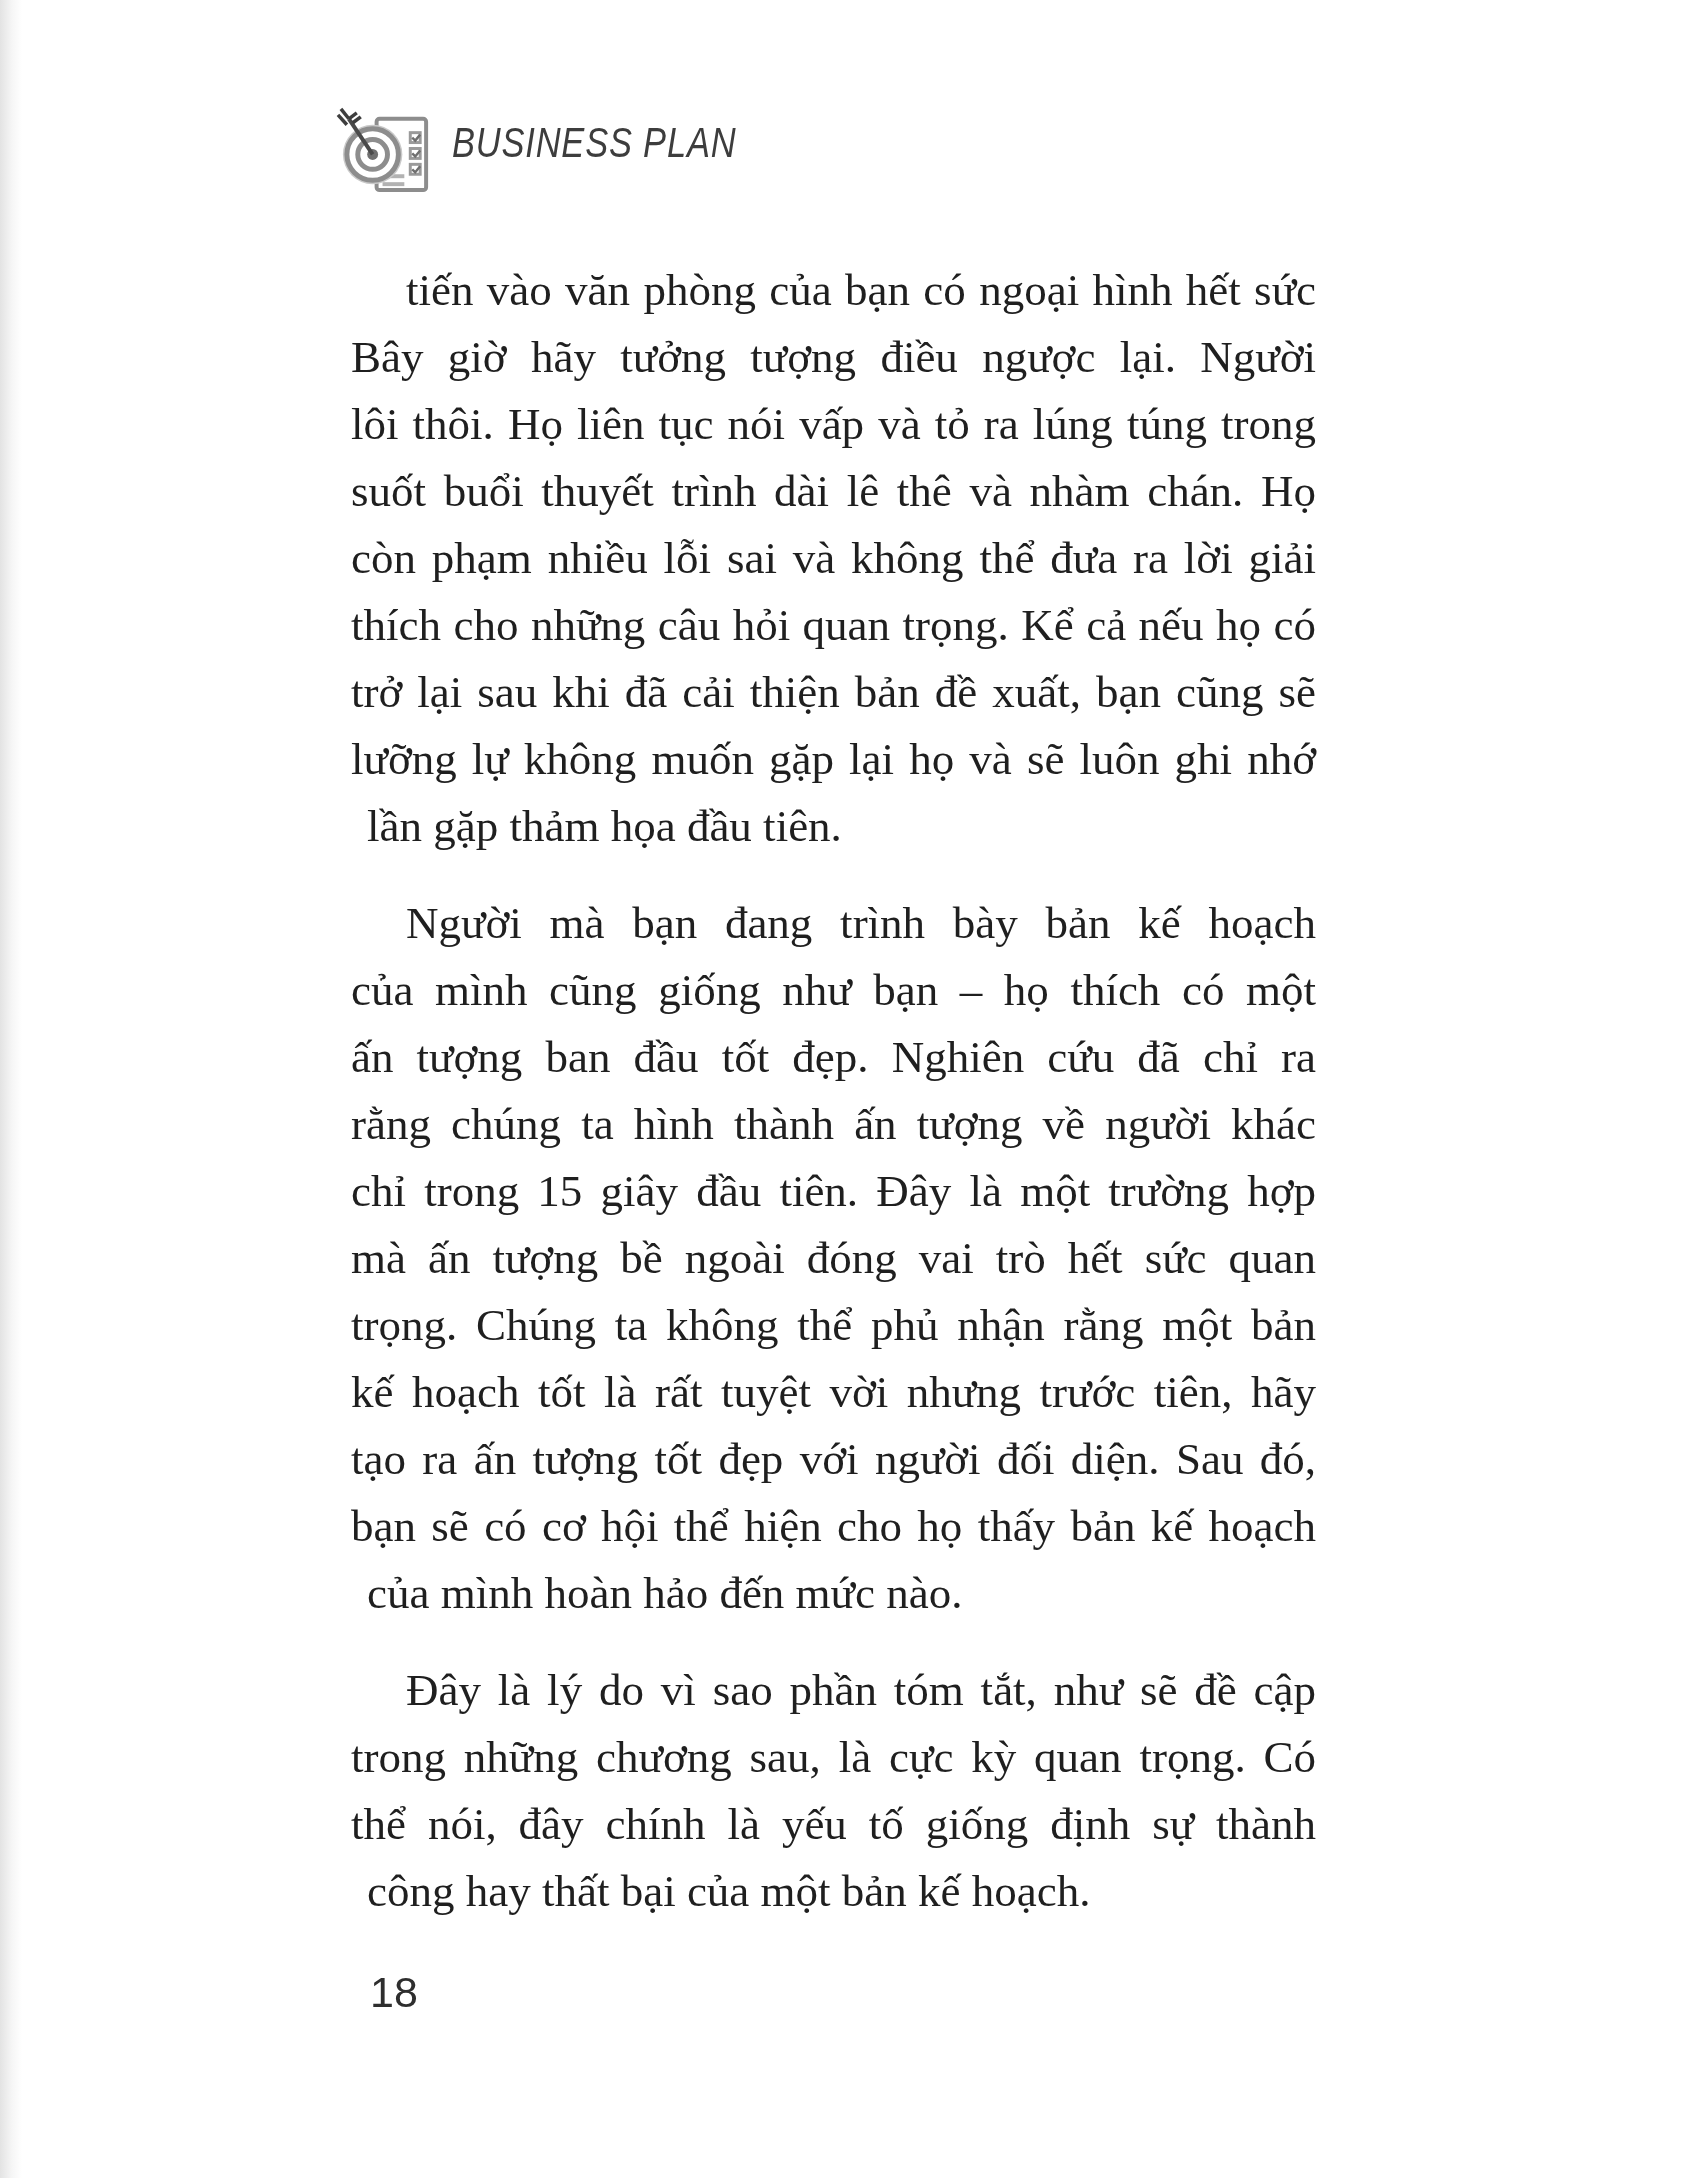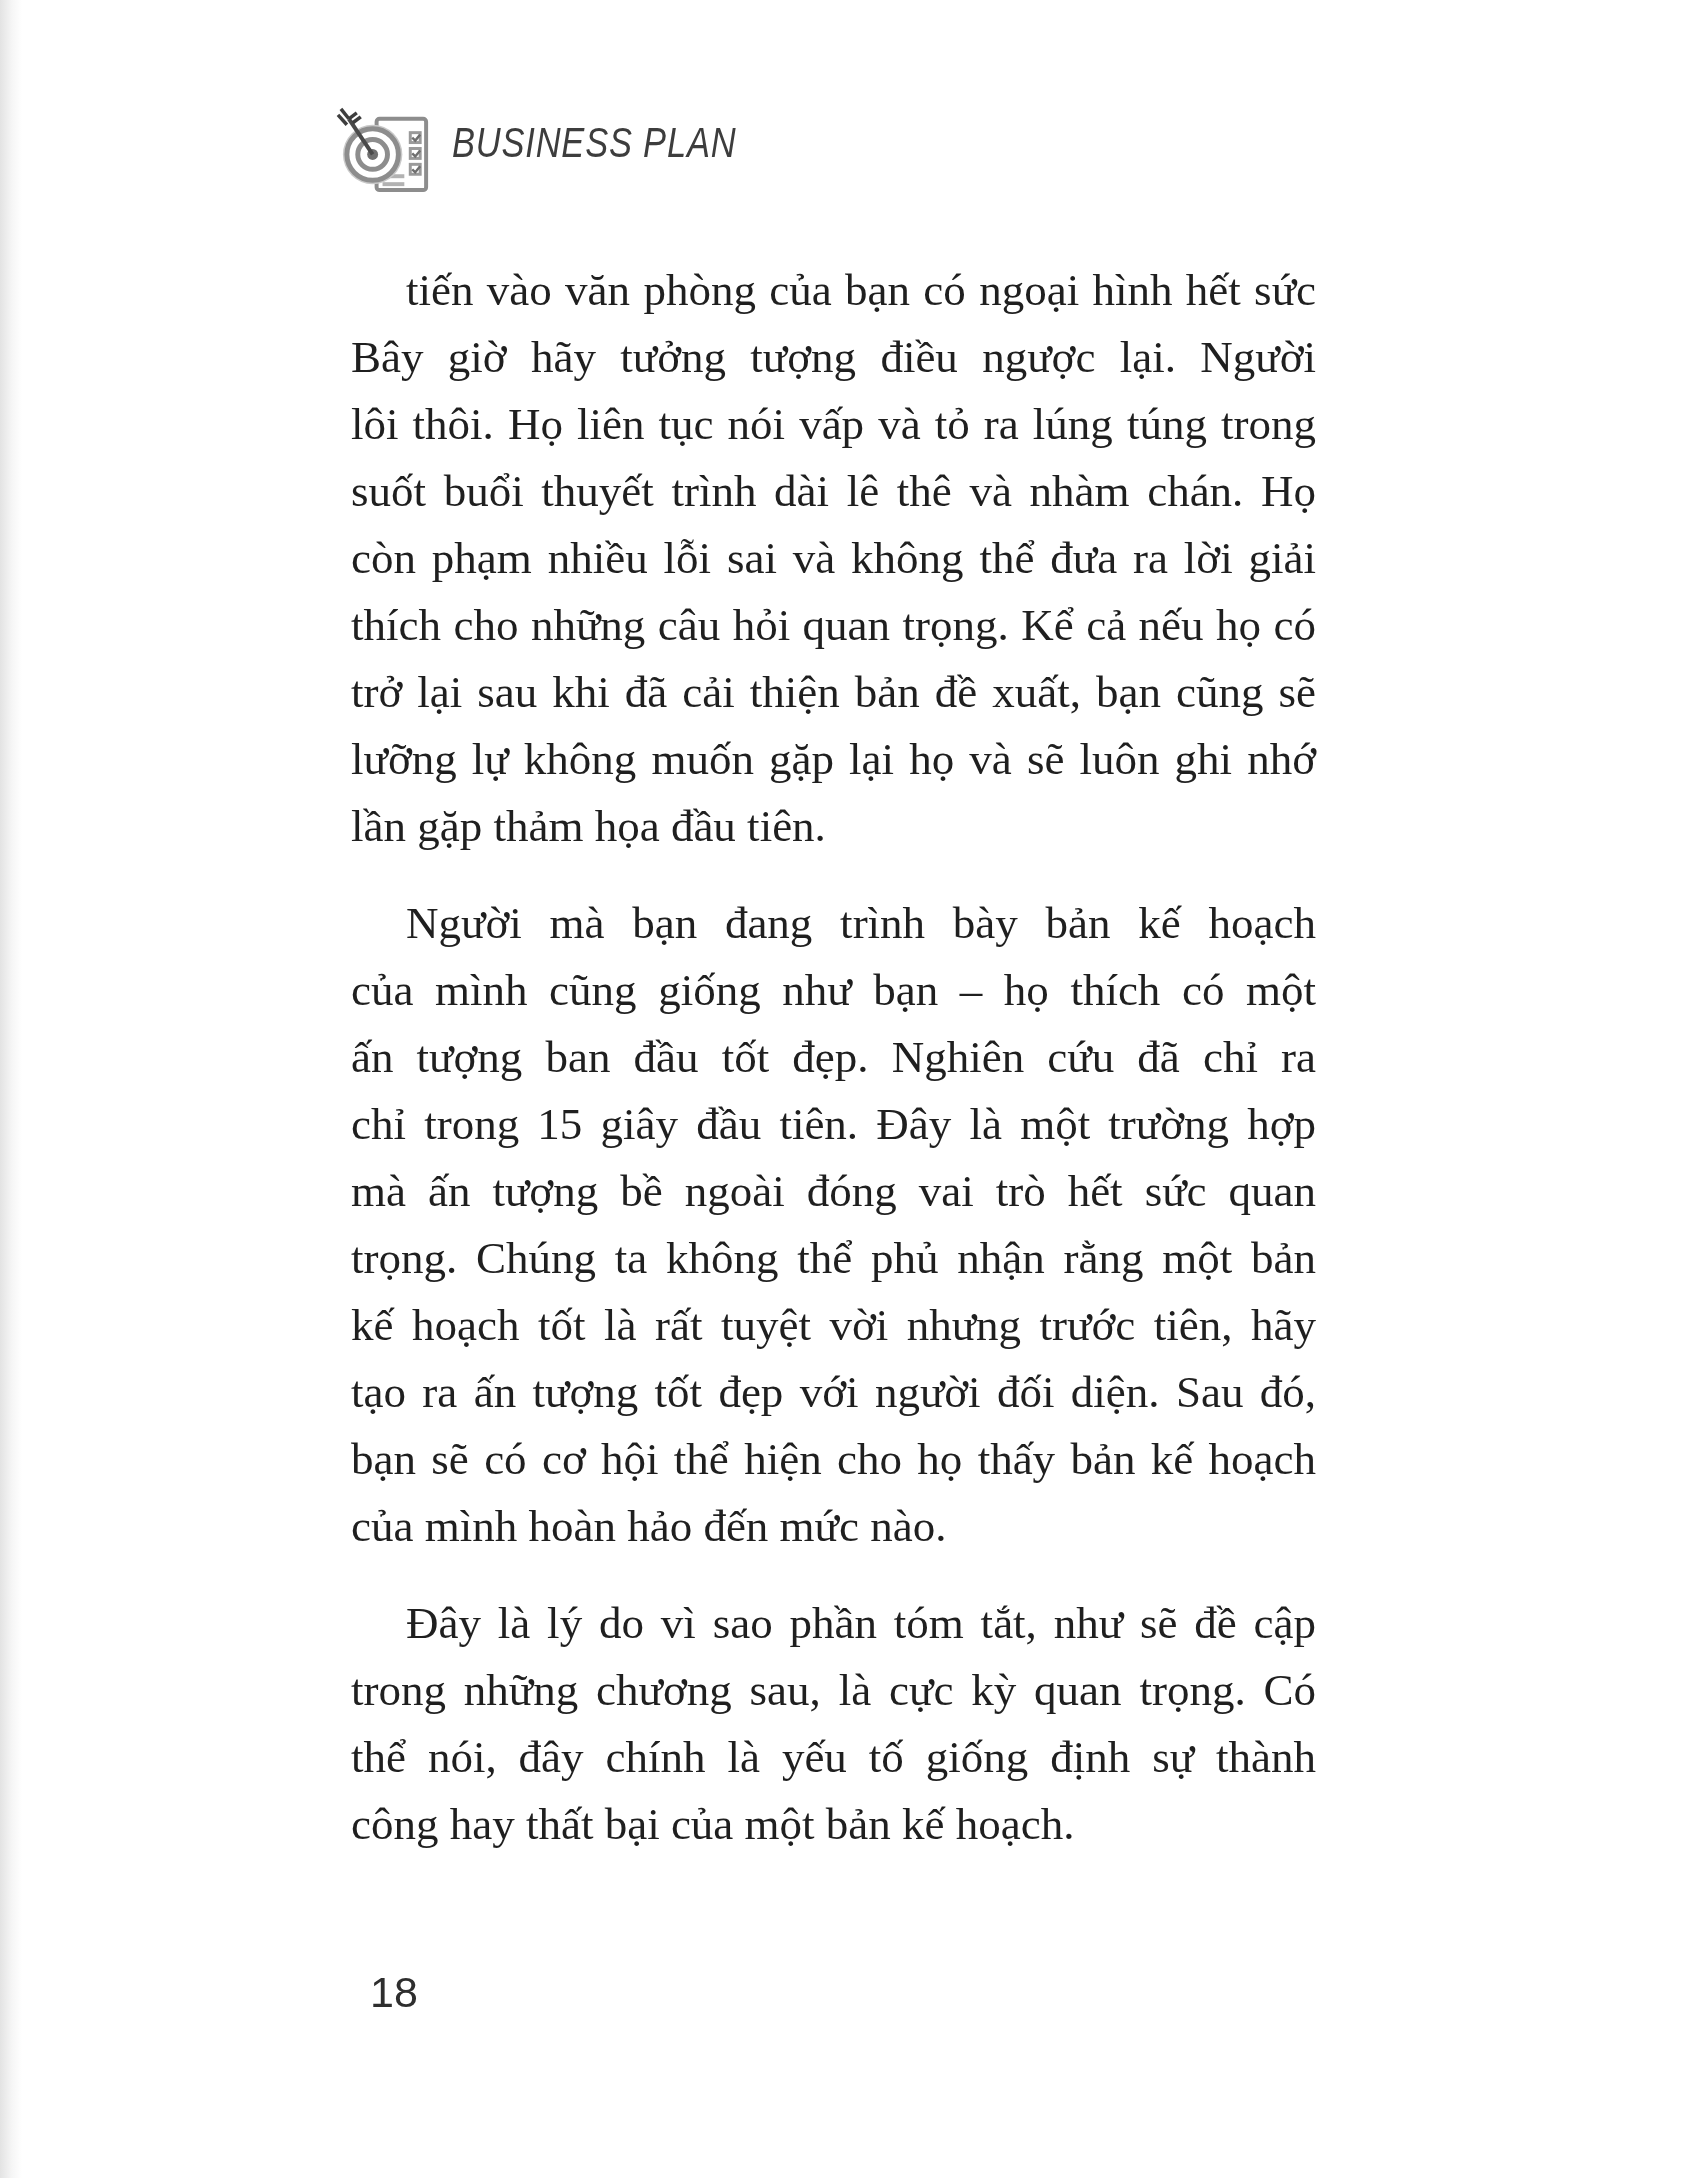--- a/index.html
+++ b/index.html
@@ -58,21 +58,21 @@
   .line {
     height: 67px;
     line-height: 67px;
     font-size: 45px;
     text-align: justify;
     text-align-last: justify;
     text-justify: inter-word;
     white-space: normal;
   }
   .para .line:first-child { padding-left: 55px; }
-  .para .line:last-child { text-align-last: left; }
+  .para .line:last-child { text-align-last: left; margin-left: 16px; }
 
   
   .page-number {
     position: absolute;
     left: 370px;
     top: 1968px;
     font-family: "Liberation Sans", sans-serif;
     font-size: 43px;
     font-weight: 400;
     color: #2e2e2e;
@@ -128,20 +128,21 @@
       <div class="line">còn phạm nhiều lỗi sai và không thể đưa ra lời giải</div>
       <div class="line">thích cho những câu hỏi quan trọng. Kể cả nếu họ có</div>
       <div class="line">trở lại sau khi đã cải thiện bản đề xuất, bạn cũng sẽ</div>
       <div class="line">lưỡng lự không muốn gặp lại họ và sẽ luôn ghi nhớ</div>
       <div class="line">lần gặp thảm họa đầu tiên.</div>
     </div>
   <div class="para">
       <div class="line">Người mà bạn đang trình bày bản kế hoạch</div>
       <div class="line">của mình cũng giống như bạn – họ thích có một</div>
       <div class="line">ấn tượng ban đầu tốt đẹp. Nghiên cứu đã chỉ ra</div>
+      <div class="line">rằng chúng ta hình thành ấn tượng về người khác</div>
       <div class="line">chỉ trong 15 giây đầu tiên. Đây là một trường hợp</div>
       <div class="line">mà ấn tượng bề ngoài đóng vai trò hết sức quan</div>
       <div class="line">trọng. Chúng ta không thể phủ nhận rằng một bản</div>
       <div class="line">kế hoạch tốt là rất tuyệt vời nhưng trước tiên, hãy</div>
       <div class="line">tạo ra ấn tượng tốt đẹp với người đối diện. Sau đó,</div>
       <div class="line">bạn sẽ có cơ hội thể hiện cho họ thấy bản kế hoạch</div>
       <div class="line">của mình hoàn hảo đến mức nào.</div>
     </div>
   <div class="para">
       <div class="line">Đây là lý do vì sao phần tóm tắt, như sẽ đề cập</div>

